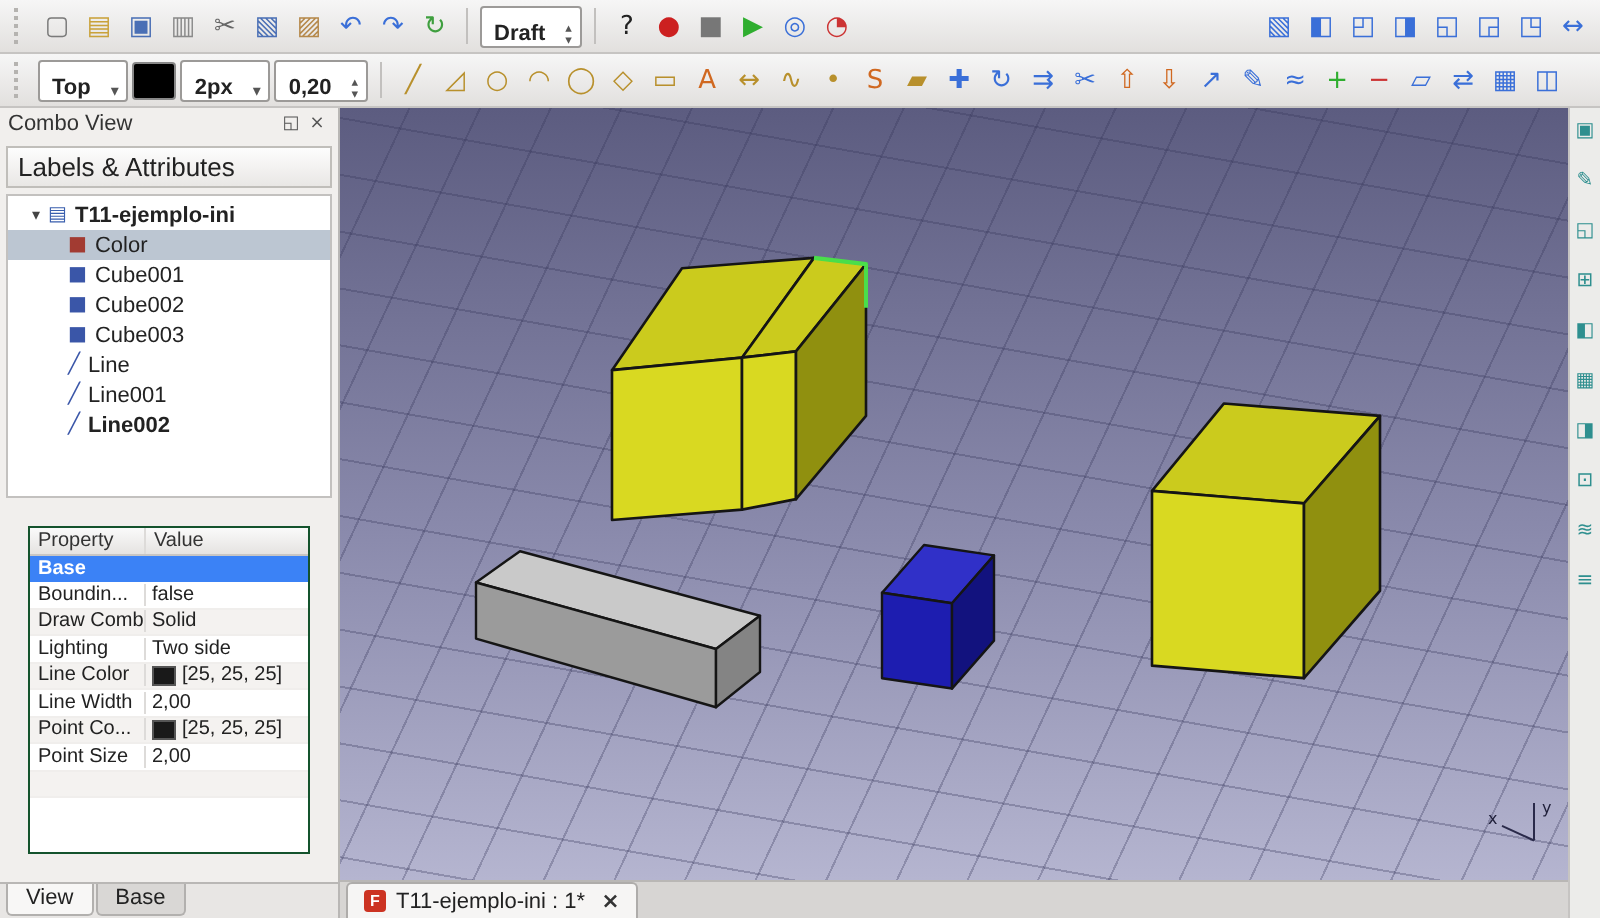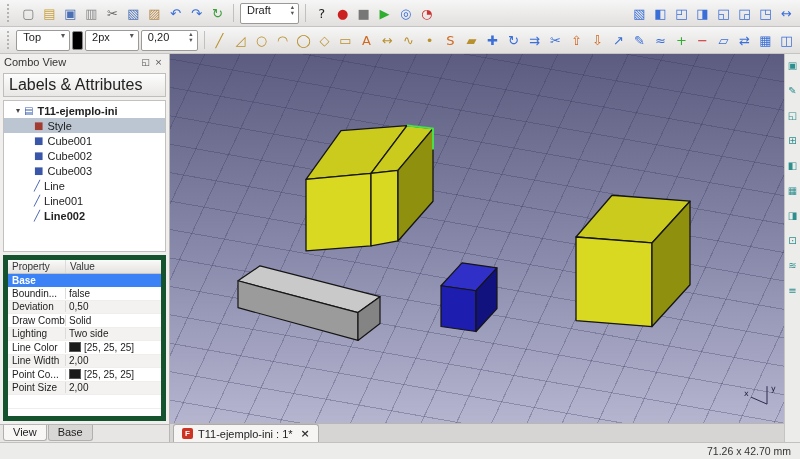--- a/index.html
+++ b/index.html
@@ -7,48 +7,48 @@
   #app{width:800px;height:459px;display:flex;flex-direction:column;}
 
   
   .toolbar{height:27px;flex:0 0 27px;background:linear-gradient(#f6f6f6,#e2e0de);border-bottom:1px solid #c6c4c2;display:flex;align-items:center;padding:0 4px;gap:2px;box-sizing:border-box;}
   .tb-group{display:flex;align-items:center;gap:2px;}
   .tb-group.right{margin-left:auto;}
   .tb-icon{width:19px;height:20px;display:flex;align-items:center;justify-content:center;font-size:13px;border-radius:3px;font-family:"DejaVu Sans","Liberation Sans",sans-serif;cursor:default;}
   .tb-icon.small{width:13px;height:13px;font-size:10px;}
   .sep{width:1px;height:18px;background:#c2c0be;margin:0 4px;}
   .handle{width:5px;height:18px;border-left:2px dotted #b5b3b0;margin:0 3px;}
-  .combo{height:19px;background:#fff;border:1px solid #9c9a98;border-radius:2px;display:flex;align-items:flex-start;padding:0 4px 0 6px;gap:20px;font-size:11px;color:#222;}
+  .combo{height:19px;background:#fff;border:1px solid #9c9a98;border-radius:2px;display:flex;align-items:flex-end;padding:0 4px 0 6px;gap:10px;font-size:11px;color:#222;font-weight:bold;}
   .spin-arrows{display:flex;flex-direction:column;font-size:6.5px;line-height:6px;color:#555;font-family:"DejaVu Sans",sans-serif;}
   .drop-arrow{font-size:8px;color:#555;font-family:"DejaVu Sans",sans-serif;}
   .color-btn{width:20px;height:17px;border:1px solid #888;border-radius:2px;}
 
   
   .main{flex:1;display:flex;min-height:0;}
 
   
   .left-panel{flex:0 0 170px;width:170px;background:#f1efed;border-right:1px solid #b9b7b5;display:flex;flex-direction:column;box-sizing:border-box;}
   .panel-title{height:16px;flex:0 0 16px;display:flex;align-items:center;padding:0 4px;color:#333;}
   .panel-title .spacer{flex:1;}
   .mini-btn{width:13px;height:12px;display:flex;align-items:center;justify-content:center;font-size:9px;color:#555;font-family:"DejaVu Sans",sans-serif;}
   .panel-tabs{display:flex;padding:2px 3px 0;gap:1px;background:#e8e6e4;border-bottom:1px solid #b9b7b5;height:19px;flex:0 0 19px;}
   .panel-tab{padding:1px 11px 2px;border:1px solid #b2b0ae;border-bottom:none;border-radius:3px 3px 0 0;background:#d9d7d5;font-size:11px;}
   .panel-tab.active{background:#f8f7f6;}
-  .labels-header{margin:3px;padding:2px 5px;background:linear-gradient(#fdfdfd,#e9e7e5);border:1px solid #c0beba;font-size:16px;color:#222;flex:0 0 auto;}
+  .labels-header{margin:3px;padding:2px 5px;background:linear-gradient(#fdfdfd,#e9e7e5);border:1px solid #c0beba;font-size:13px;color:#222;flex:0 0 auto;}
   .tree{background:#fff;border:1px solid #c3c1bf;margin:0 3px;flex:0 0 146px;overflow:hidden;padding:2px 0;font-size:11px;}
   .tree-row{display:flex;align-items:center;height:15px;gap:4px;white-space:nowrap;padding-left:5px;}
   .tree-row.doc{padding-left:12px;}
   .tree-row.child{padding-left:30px;}
   .tree-row.selected{background:#bcc6d2;}
   .expander{font-size:8px;color:#444;font-family:"DejaVu Sans",sans-serif;}
   .obj-glyph{font-size:10px;font-family:"DejaVu Sans",sans-serif;line-height:10px;}
   .doc-icon{color:#3a5fae;}
   .bold{font-weight:bold;}
 
-  .prop-table{flex:1;margin:3px;border:5px solid #14532d;background:#fff;overflow:hidden;font-size:10px;display:flex;flex-direction:column;}
+  .prop-table{flex:1;margin:14px;border:1px solid #14532d;background:#fff;overflow:hidden;font-size:10px;display:flex;flex-direction:column;}
   .prop-header{display:flex;background:linear-gradient(#fafafa,#e5e3e1);border-bottom:1px solid #c8c6c4;flex:0 0 13px;color:#333;}
   .prop-header .col-prop,.prop-header .col-val{padding:1px 4px;}
   .col-prop{width:58px;flex:0 0 58px;border-right:1px solid #dddbd9;overflow:hidden;white-space:nowrap;padding:0 4px;box-sizing:border-box;}
   .col-val{flex:1;display:flex;align-items:center;gap:3px;padding:0 3px;overflow:hidden;white-space:nowrap;}
   .section-row{background:#3b82f6;color:#fff;font-weight:bold;padding:0 4px;height:13px;line-height:13px;flex:0 0 13px;}
   .prop-row{display:flex;align-items:center;height:12.5px;flex:0 0 12.5px;border-bottom:1px solid #f0eeec;}
   .prop-row:nth-child(even){background:#f4f2f0;}
   .swatch{width:10px;height:8px;border:1px solid #555;flex:0 0 10px;}
   .bottom-tabs{display:flex;padding:0 3px;gap:1px;background:#e8e6e4;border-top:1px solid #b9b7b5;height:17px;flex:0 0 17px;align-items:flex-start;}
   .bottom-tab{padding:1px 9px 2px;border:1px solid #b2b0ae;border-top:none;border-radius:0 0 3px 3px;background:#d9d7d5;}
@@ -341,21 +341,21 @@
       <div class="tree">
         <div class="tree-row doc">
           <span class="expander">▾</span>
           <span class="obj-glyph doc-icon">▤</span>
           <span class="bold">T11-ejemplo-ini</span>
         </div>
         <div>
 
             <div class="tree-row child selected">
               <span class="obj-glyph" style="color: rgb(162, 59, 50);">■</span>
-              <span>Style</span>
+              <span>Color</span>
             </div>
 
             <div class="tree-row child">
               <span class="obj-glyph" style="color: rgb(58, 86, 168);">■</span>
               <span>Cube001</span>
             </div>
 
             <div class="tree-row child">
               <span class="obj-glyph" style="color: rgb(58, 86, 168);">■</span>
               <span>Cube002</span>
@@ -391,27 +391,20 @@
         <div>
 
             <div class="prop-row">
               <div class="col-prop">Boundin...</div>
               <div class="col-val">
 
                 <span>false</span>
               </div>
             </div>
 
-            <div class="prop-row">
-              <div class="col-prop">Deviation</div>
-              <div class="col-val">
-
-                <span>0,50</span>
-              </div>
-            </div>
 
 
             <div class="prop-row">
               <div class="col-prop">Draw Combo</div>
               <div class="col-val">
 
                 <span>Solid</span>
               </div>
             </div>
 
@@ -555,16 +548,13 @@
         <div class="tb-icon small">
           <span>≋</span>
         </div>
 
         <div class="tb-icon small">
           <span>≡</span>
         </div>
       </div>
   </div>
 
-  <div class="status-bar">
-    <span>71.26 x 42.70 mm</span>
-  </div>
 </div>
 
 </body></html>

